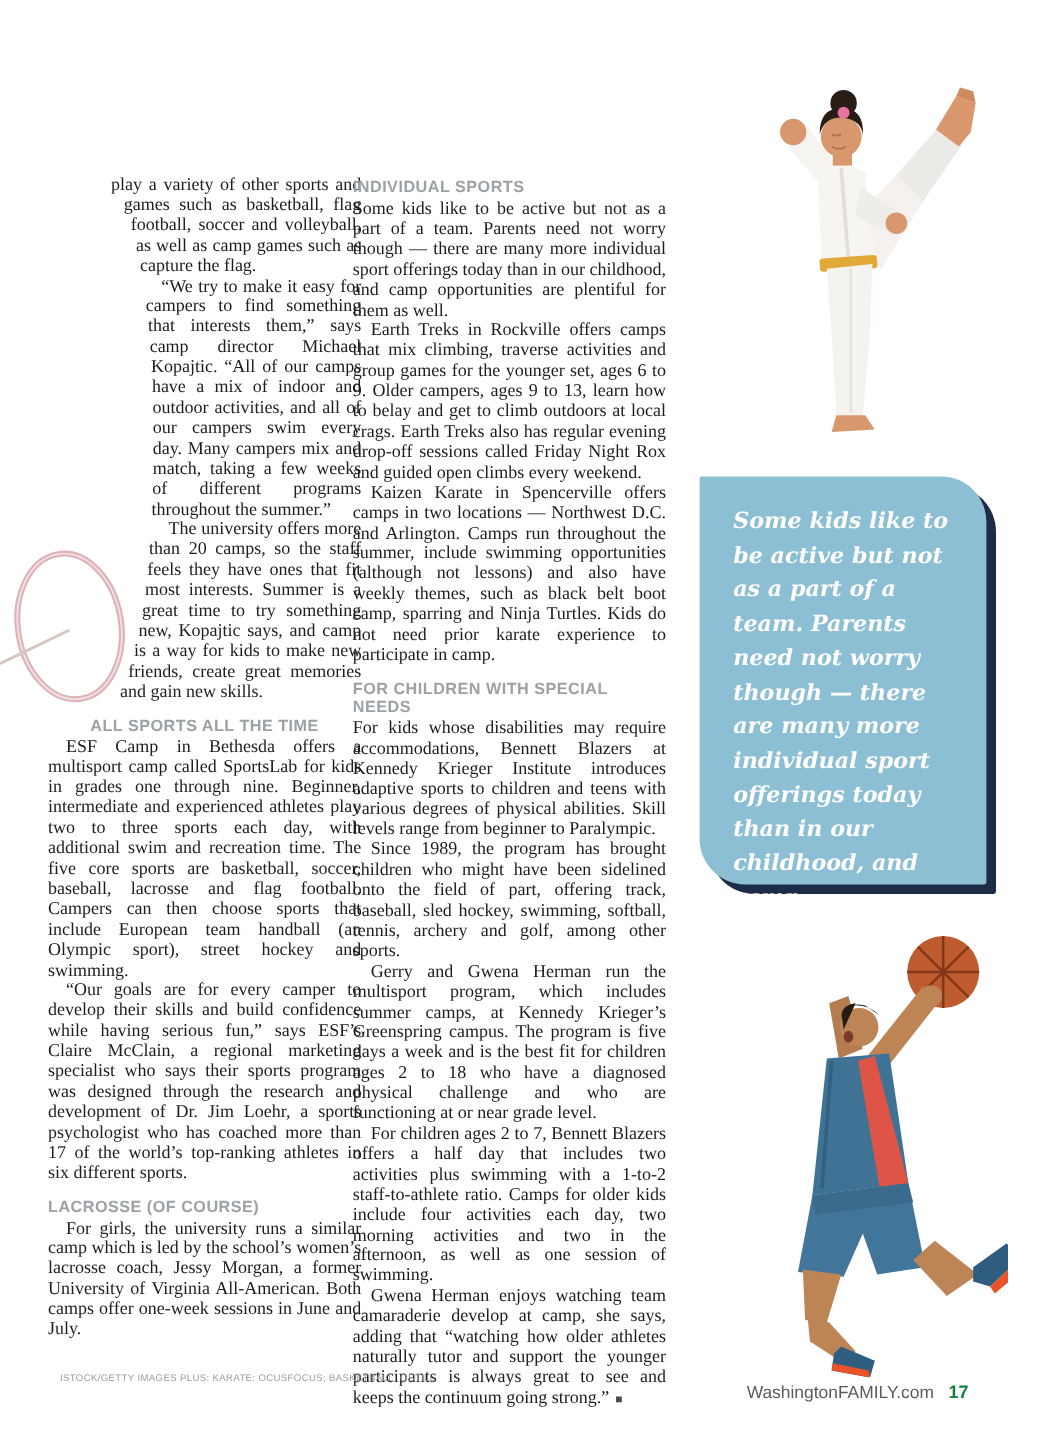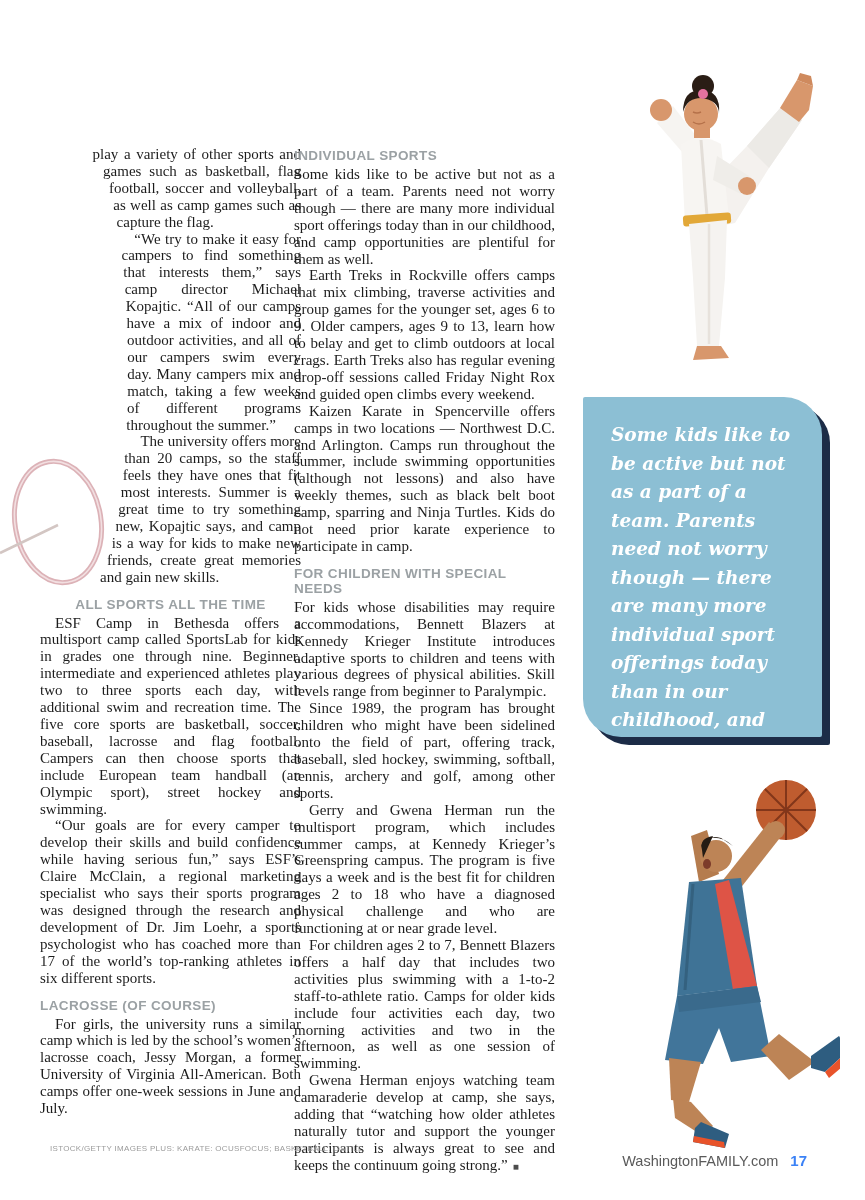--- a/index.html
+++ b/index.html
@@ -51,21 +51,21 @@
   
   .credits {
     position:absolute; left:50px; top:1144px;
     font-family:"Liberation Sans", sans-serif; font-size:8px;
     letter-spacing:0.3px; color:#9b9b9b;
   }
   .brand {
     position:absolute; right:33px; top:1152px;
     font-family:"Liberation Sans", sans-serif; font-size:14.5px; color:#5a5a5a;
   }
-  .brand .pagenum { font-weight:700; color:#3b82f6; margin-left:12px; font-size:15px; }
+  .brand .pagenum { font-weight:700; color:#15803d; margin-left:12px; font-size:15px; }
 </style>
 </head>
 <body>
 
 <div class="page">
 
   <section class="col col1">
     <div class="hoop-float">
       <svg width="140" height="150" viewBox="0 0 140 150">
         <ellipse cx="68" cy="76" rx="43" ry="61" fill="none" stroke="#dcb2b7" stroke-width="5" transform="rotate(-9 68 76)"></ellipse>

